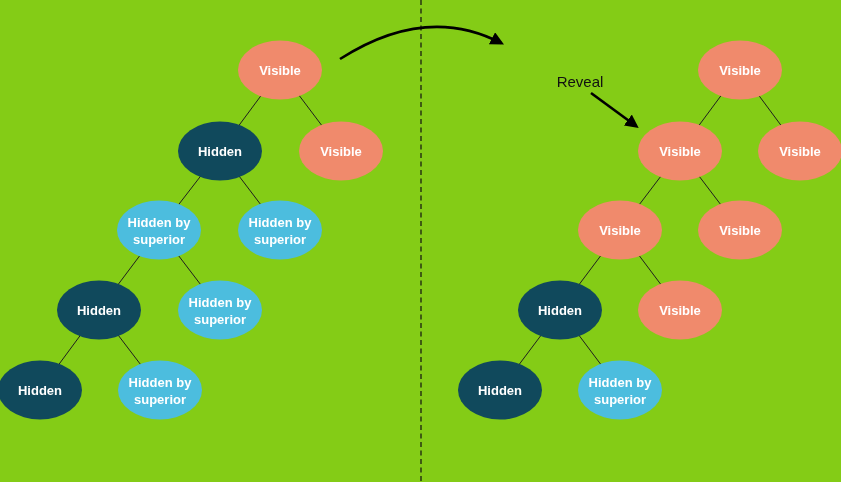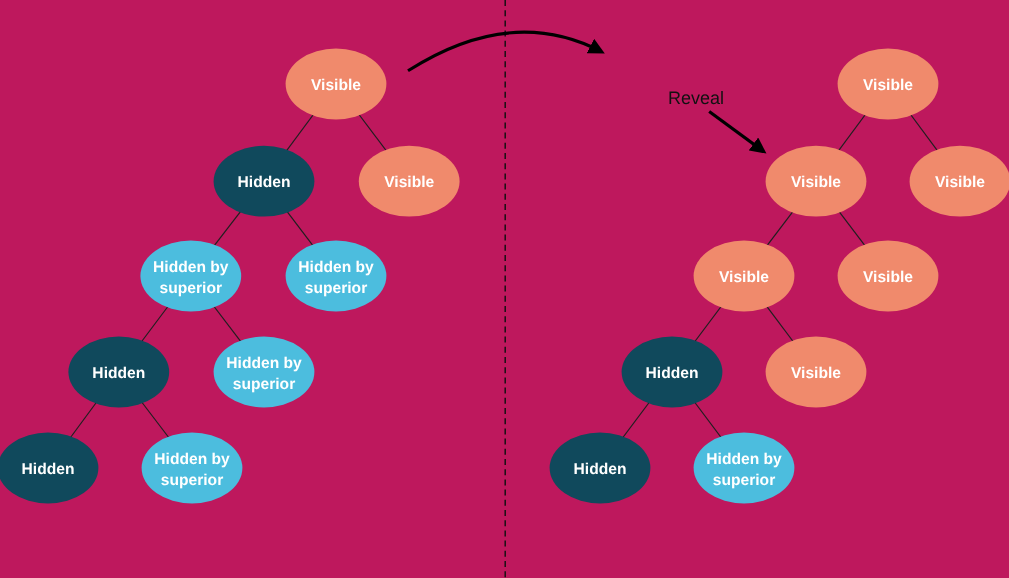--- a/index.html
+++ b/index.html
@@ -4,21 +4,21 @@
 <style>
   html, body {
     margin: 0;
     padding: 0;
     background: #ffffff;
   }
   .stage {
     position: relative;
     width: 841px;
     height: 482px;
-    background: #be185d;
+    background: #84cc16;
     overflow: hidden;
     font-family: "Liberation Sans", sans-serif;
   }
   svg { display: block; }
   .edge {
     stroke: #1f1f1f;
     stroke-width: 1;
   }
   .divider {
     stroke: #111111;

